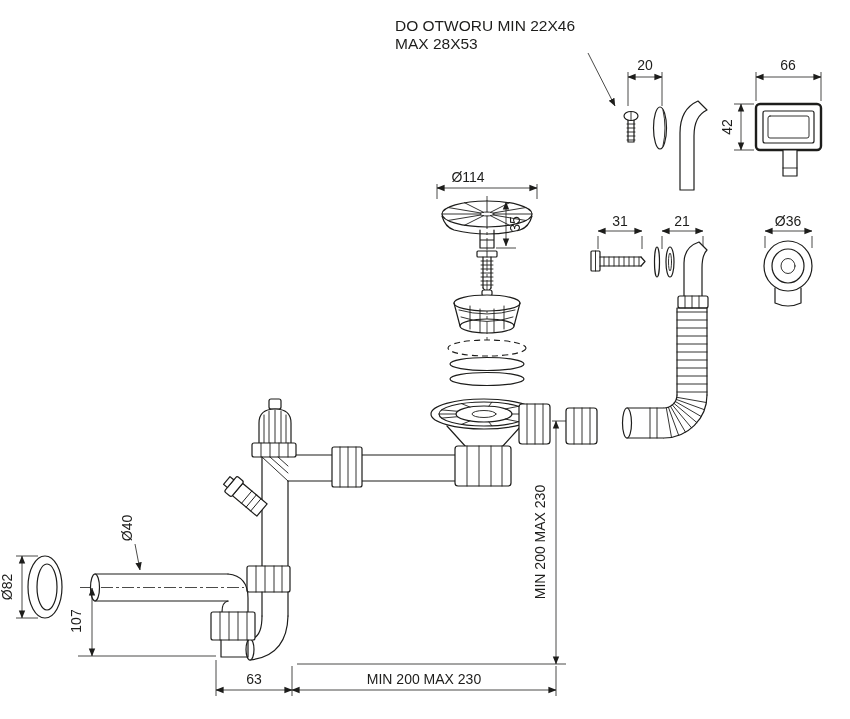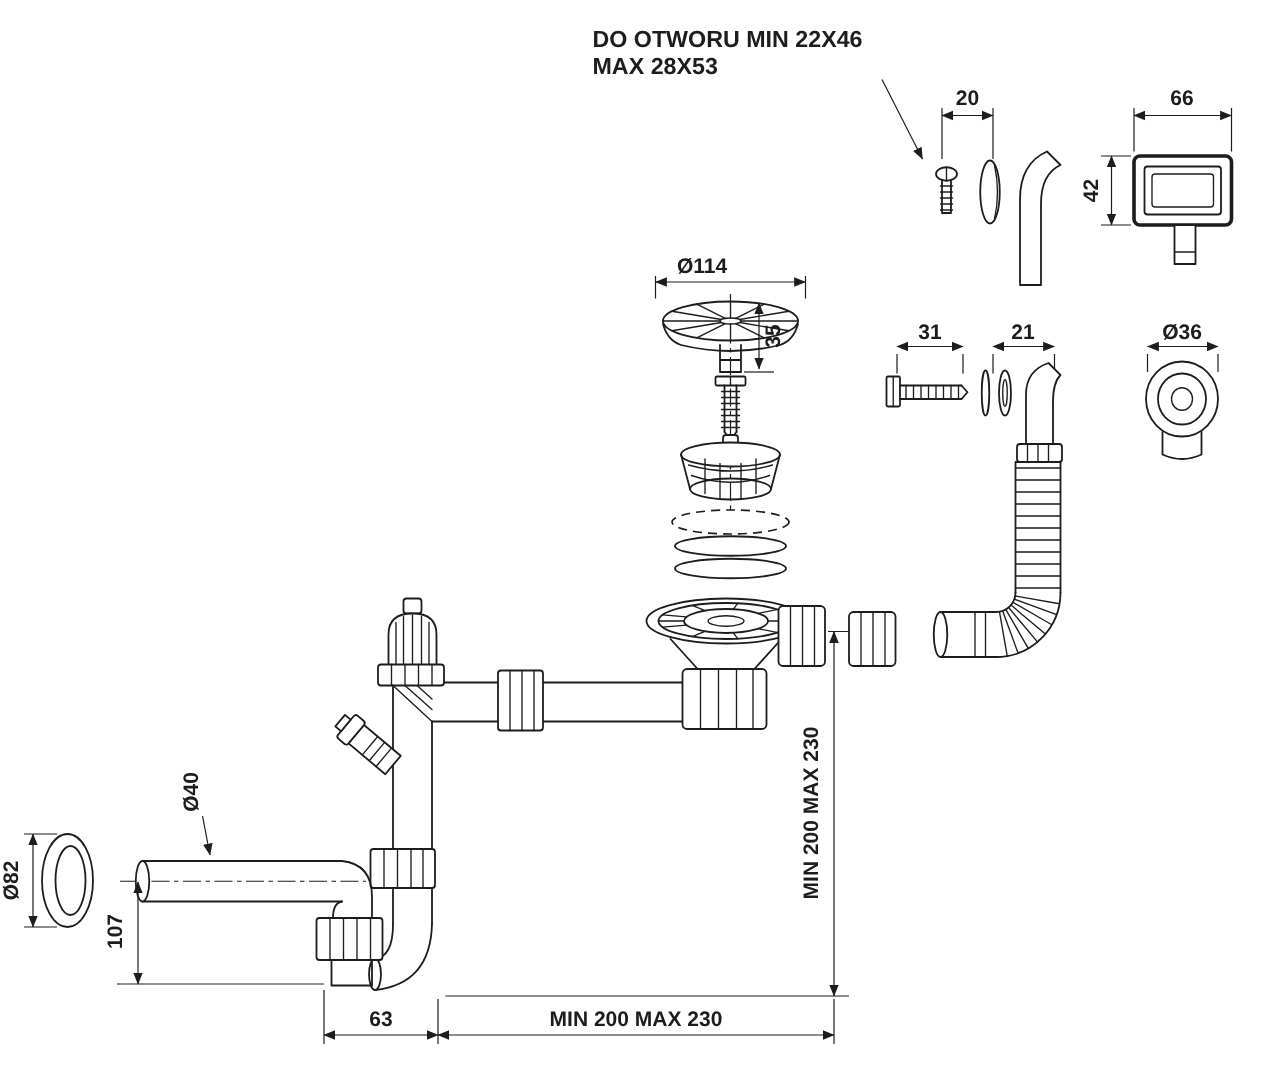--- a/index.html
+++ b/index.html
@@ -1,16 +1,16 @@
 <!DOCTYPE html>
 <html><head>
 <meta charset="utf-8">
 <style>
   html,body { margin:0; padding:0; background:#ffffff; }
-  .stage { position:relative; width:850px; height:719px; background:#ffffff; overflow:hidden;font-weight:bold; }
+  .stage { position:relative; width:850px; height:719px; background:#ffffff; overflow:hidden; }
   svg { display:block; }
   .ln  { stroke:#1d1d1b; stroke-width:1.2; fill:none; stroke-linecap:round; stroke-linejoin:round; }
   .lnt { stroke:#1d1d1b; stroke-width:0.9; fill:none; stroke-linecap:round; }
   .lnb { stroke:#1d1d1b; stroke-width:2.4; fill:none; stroke-linejoin:round; }
   .pf  { fill:#ffffff; stroke:#1d1d1b; stroke-width:1.2; stroke-linejoin:round; }
   .dim { stroke:#1d1d1b; stroke-width:0.8; fill:none; }
   .cl  { stroke:#1d1d1b; stroke-width:0.8; fill:none; stroke-dasharray:12 3 3 3; }
   .dash{ stroke:#1d1d1b; stroke-width:1.1; fill:none; stroke-dasharray:6 4; }
   .tx  { font-family:"Liberation Sans", sans-serif; font-size:14px; fill:#1d1d1b; }
   .tx--note { font-size:15.5px; }

